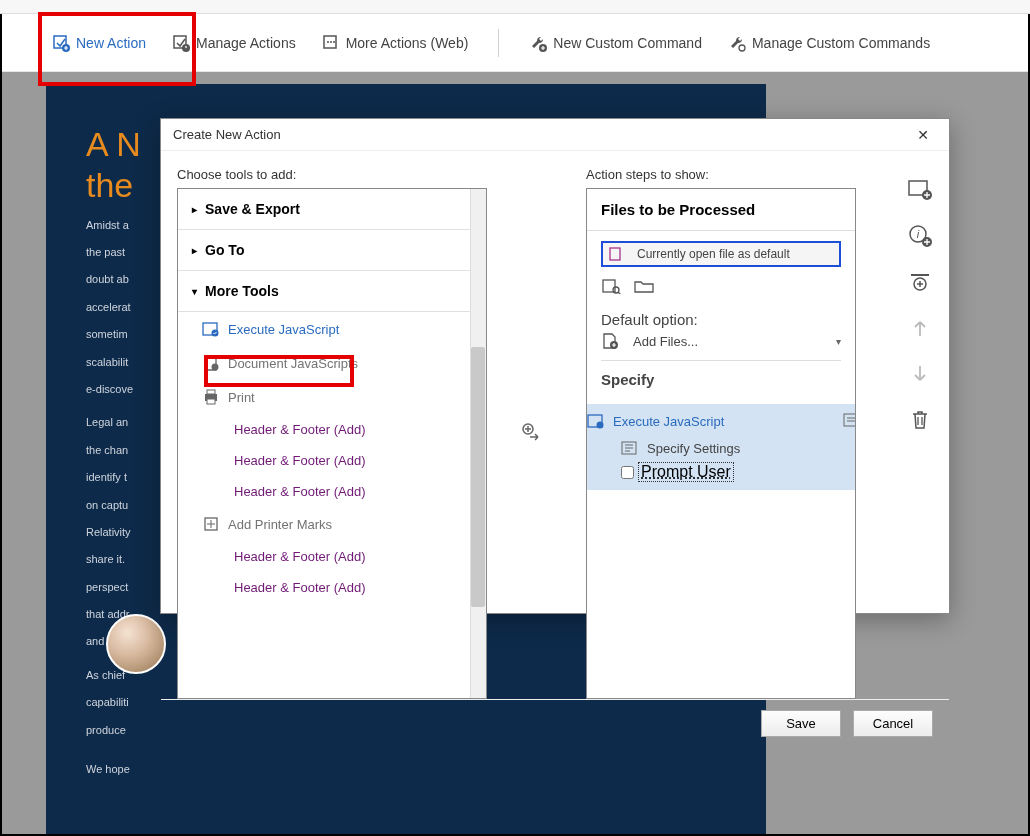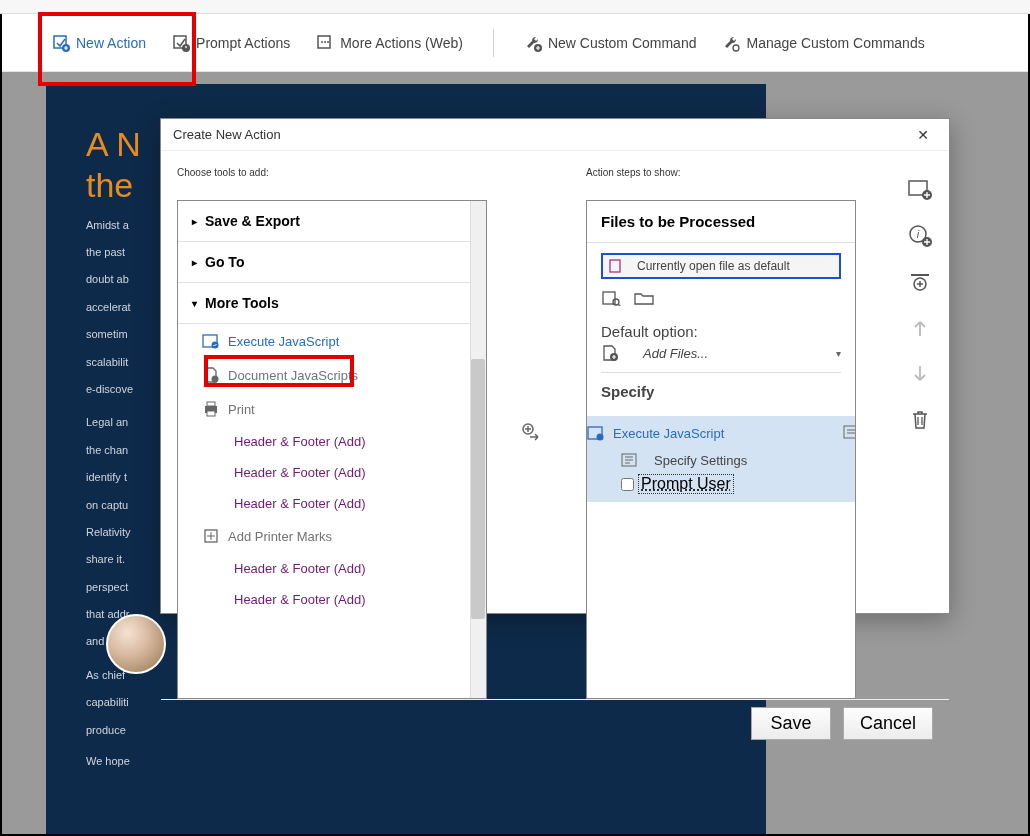--- a/index.html
+++ b/index.html
@@ -28,56 +28,56 @@
 .dialog { position:absolute; top:118px; left:160px; width:790px; height:496px; background:#fff; border:1px solid #888; box-shadow:0 6px 24px rgba(0,0,0,0.3);}
 .dialog-titlebar { height:32px; display:flex; align-items:center; justify-content:space-between; padding:0 12px; border-bottom:1px solid #eee;}
 .dialog-titlebar .dtitle { font-size:13px; color:#333; }
 .close-x { font-size:14px; color:#333; cursor:pointer; padding:4px 8px;}
 
 .dialog-body { display:flex; height:548px; padding:16px 16px 0 16px; gap:0;}
 .col-left { width:310px; display:flex; flex-direction:column; }
 .col-mid { width:90px; display:flex; align-items:center; justify-content:center;}
 .col-right { flex:1; display:flex; gap:12px;padding-left:9px;}
 
-.section-label { font-size:10px; color:#333; margin-bottom:22px;}
+.section-label { font-size:13px; color:#333; margin-bottom:6px;}
 
 .panel { border:1px solid #888; background:#fff; flex:1; overflow:hidden; position:relative;}
 .left-panel { height:500px; overflow-y:auto; }
 .left-panel .cat { padding:12px 14px; border-bottom:1px solid #e0e0e0; font-weight:700; font-size:14px; display:flex; align-items:center; gap:8px; cursor:pointer;}
 .left-panel .cat .chev { font-size:10px;}
 .tool-item { display:flex; align-items:center; gap:8px; padding:8px 14px 8px 24px; font-size:13px; color:#737373; cursor:pointer;}
 .tool-item.accent { color:#2a6bbf; }
 .tool-item.sub { padding-left:56px; color:#701a75;}
 .tool-icon { width:18px; height:18px; flex:0 0 18px;}
 
 .right-panel { height:500px; width:270px;}
 .rp-head { padding:12px 14px; font-weight:700; font-size:15px; border-bottom:1px solid #ddd;}
 .rp-body { padding:10px 14px; font-size:13px; color:#444;}
 .open-file-box { border:2px solid #1d4ed8; background:#f5f5f5; padding:4px 6px; display:flex; gap:14px; font-size:12px;}
 .mini-icons { display:flex; gap:10px; margin:10px 0;}
 .mini-icons span{ width:22px; height:18px; display:inline-flex; align-items:center; justify-content:center;}
 .default-label{font-size:15px; margin-top:16px;}
 .add-files-row{display:flex; align-items:center; justify-content:space-between; padding:4px 0 10px 0; cursor:pointer;}
-.af-left{display:flex; align-items:center; gap:24px;font-style:italic;}
+.af-left{display:flex; align-items:center; gap:14px;}
 .step-head{font-weight:700; font-size:15px; border-top:1px solid #ddd; padding:10px 0 6px 0;}
 .js-step{background:#d3e3f3; margin:0 -14px; padding:8px 14px;}
 .js-row{display:flex; align-items:center; gap:8px; color:#2a6bbf; font-size:13px;}
-.js-indent{margin-left:34px; margin-top:10px; display:flex; align-items:center; gap:17px; color:#444; font-size:13px;}
+.js-indent{margin-left:34px; margin-top:10px; display:flex; align-items:center; gap:10px; color:#444; font-size:13px;}
 .prompt-row{margin-left:34px; margin-top:6px; display:flex; align-items:center; gap:4px;}
 .prompt-row input{margin:0;}
 .prompt-row span{text-decoration:underline dotted; border:1px dotted transparent;}
 .step-edit-icon{position:absolute; right:8px; width:18px; height:18px;}
 
 .side-icons{display:flex; flex-direction:column; gap:24px; align-items:center; padding-top:12px;}
 .side-icons .sicon{width:26px; height:22px; color:#555; display:flex; align-items:center; justify-content:center; cursor:pointer;}
 
 .arrow-btn{ width:30px; height:30px; display:flex; align-items:center; justify-content:center; color:#666;}
 
 .dialog-footer{height:48px; display:flex; align-items:center; justify-content:flex-end; gap:12px; padding:0 16px; border-top:1px solid #eee;}
-.dbtn{min-width:80px; padding:5px 16px; font-size:18px; background:linear-gradient(#fdfdfd,#ececec); border:1px solid #aaa; cursor:pointer;}
+.dbtn{min-width:80px; padding:5px 16px; font-size:13px; background:linear-gradient(#fdfdfd,#ececec); border:1px solid #aaa; cursor:pointer;}
 
 
 .left-scroll-track{position:absolute; right:0; top:0; bottom:0; width:16px; background:#f0f0f0; border-left:1px solid #ddd;}
 .left-scroll-thumb{position:absolute; right:1px; top:158px; width:14px; height:260px; background:#c9c9c9; border-radius:2px;}
 
 svg{display:block;}
 </style>
 </head>
 <body>
 
@@ -98,21 +98,21 @@
   </div>
   <div class="tb-item">
     <span class="tb-icon">
       <svg width="18" height="18" viewBox="0 0 18 18">
           <rect x="2" y="2" width="12" height="12" fill="none" stroke="#555" stroke-width="1.5"></rect>
           <path d="M5 9 L8 12 L13 5" fill="none" stroke="#555" stroke-width="1.5"></path>
           <circle cx="14" cy="14" r="4" fill="#555"></circle>
           <path d="M14 11.5l1 1.5-1 1.5-1-1.5z" fill="#fff"></path>
         </svg>
     </span>
-    <span>Prompt Actions</span>
+    <span>Manage Actions</span>
   </div>
   <div class="tb-item">
     <span class="tb-icon">
       <svg width="18" height="18" viewBox="0 0 18 18">
           <rect x="2" y="2" width="12" height="12" fill="none" stroke="#555" stroke-width="1.5"></rect>
           <circle cx="6" cy="8" r="1" fill="#555"></circle>
           <circle cx="9" cy="8" r="1" fill="#555"></circle>
           <circle cx="12" cy="8" r="1" fill="#555"></circle>
         </svg>
     </span>
@@ -155,21 +155,21 @@
       <p>identify t</p>
       <p>on captu</p>
       <p>Relativity</p>
       <p>share it.</p>
       <p>perspect</p>
       <p>that addr</p>
       <p>and e-dis</p>
     <p style="margin-top:18px">As chief</p>
       <p>capabiliti</p>
       <p>produce</p>
-    <p style="margin-top:16px">We hope</p>
+    <p style="margin-top:24px">We hope</p>
   </div>
   <div class="avatar"></div>
 </div>
 
 <div class="dialog">
   <div class="dialog-titlebar">
     <div class="dtitle">Create New Action</div>
     <div class="close-x">✕</div>
   </div>
   <div class="dialog-body">

